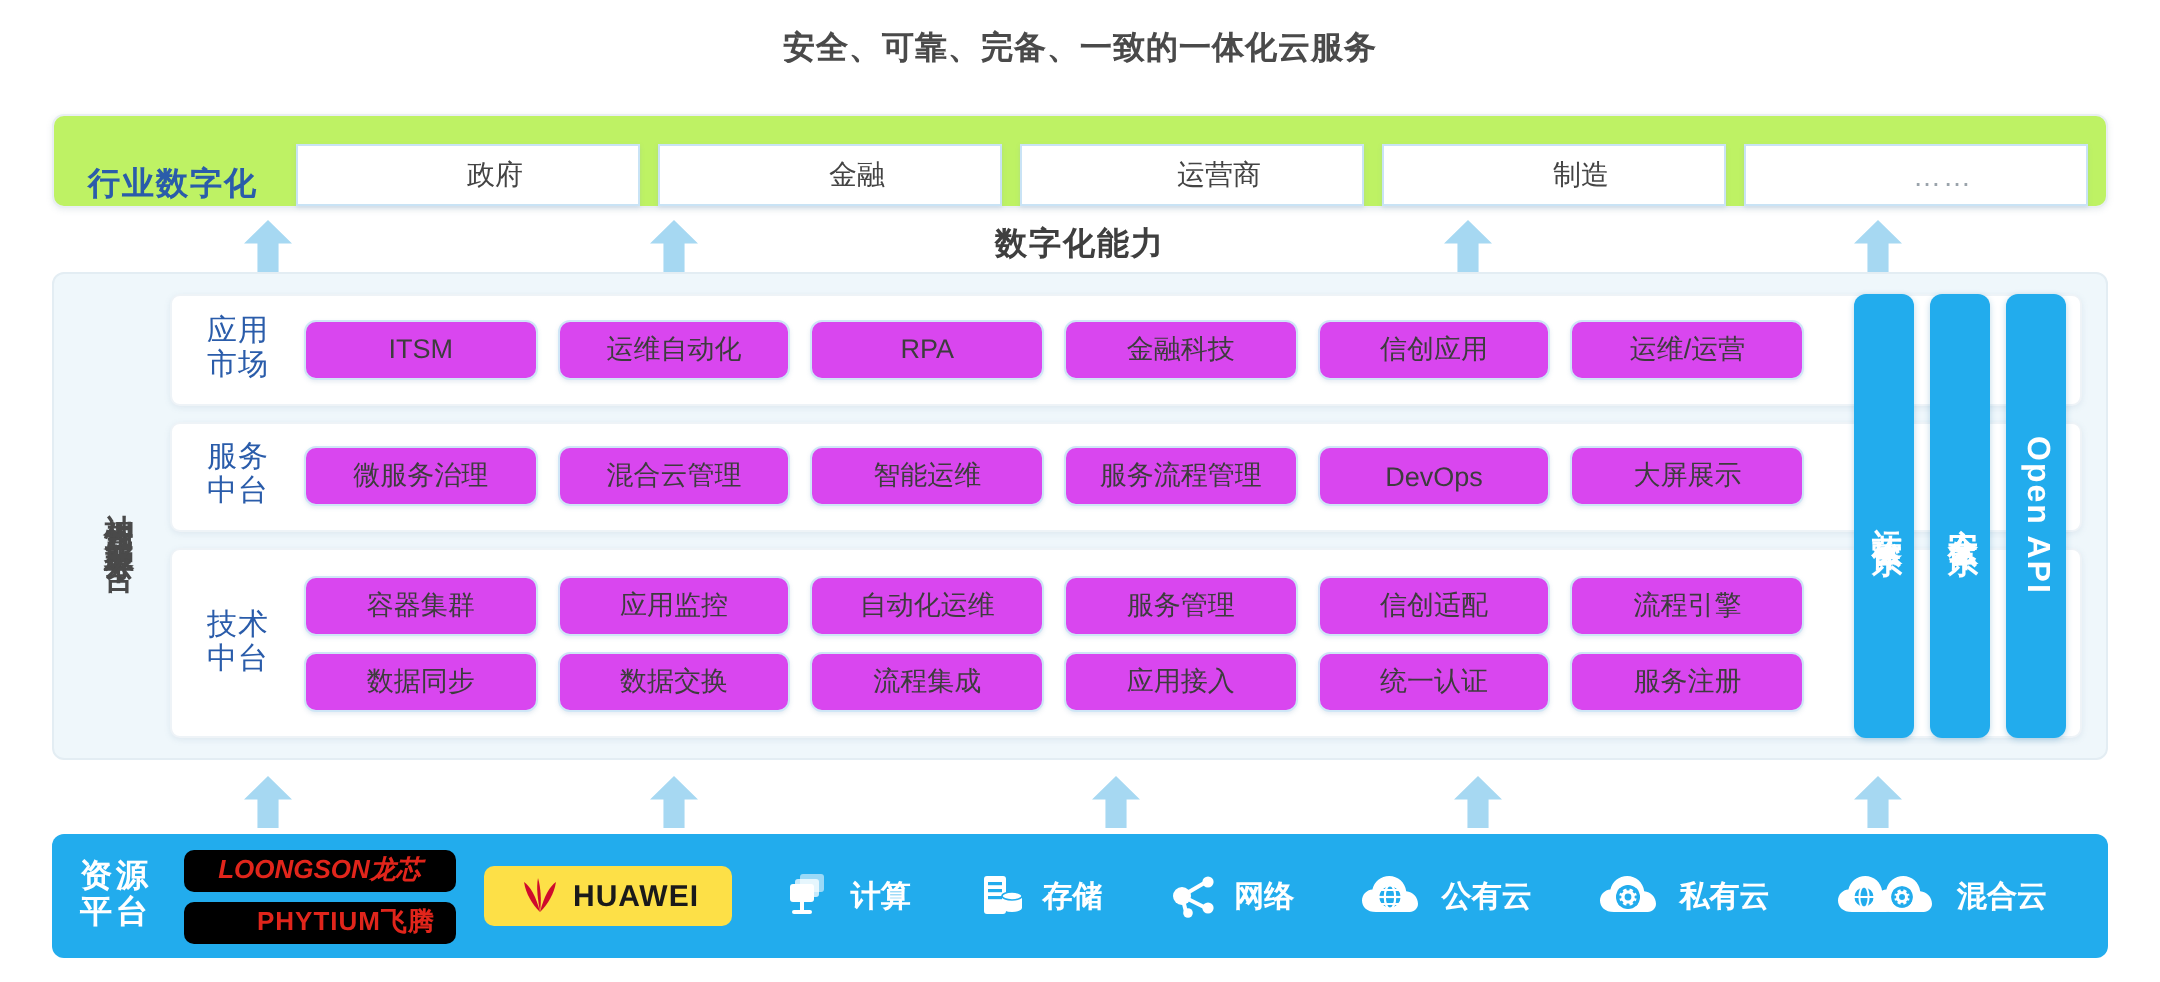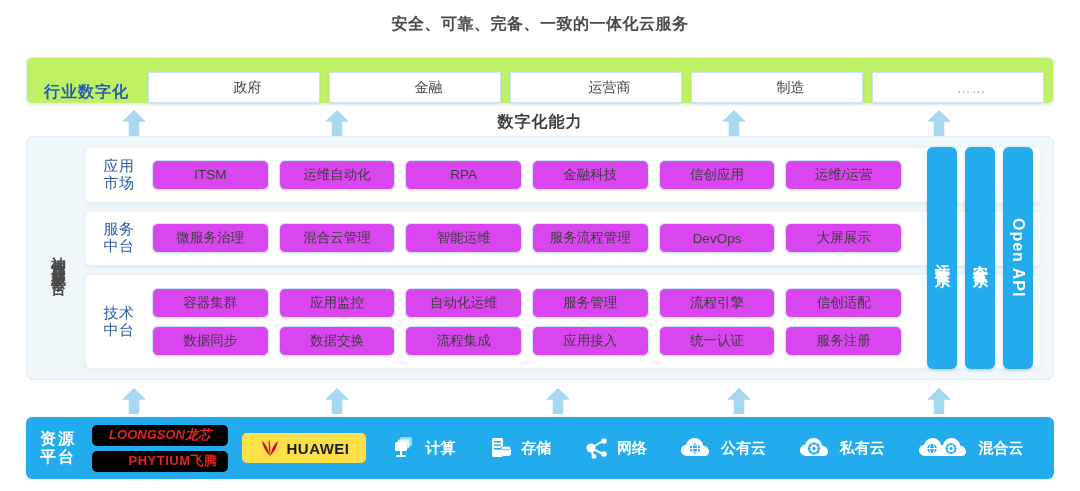--- a/index.html
+++ b/index.html
@@ -265,22 +265,22 @@
         <div class="layer-label">
           <div>技术</div>
           <div>中台</div>
         </div>
         <div class="cells">
           <div class="cells-row">
             <div class="cell">容器集群</div>
             <div class="cell">应用监控</div>
             <div class="cell">自动化运维</div>
             <div class="cell">服务管理</div>
+            <div class="cell">信创适配</div>
             <div class="cell">流程引擎</div>
-            <div class="cell">信创适配</div>
           </div>
           <div class="cells-row">
             <div class="cell">数据同步</div>
             <div class="cell">数据交换</div>
             <div class="cell">流程集成</div>
             <div class="cell">应用接入</div>
             <div class="cell">统一认证</div>
             <div class="cell">服务注册</div>
           </div>
         </div>

